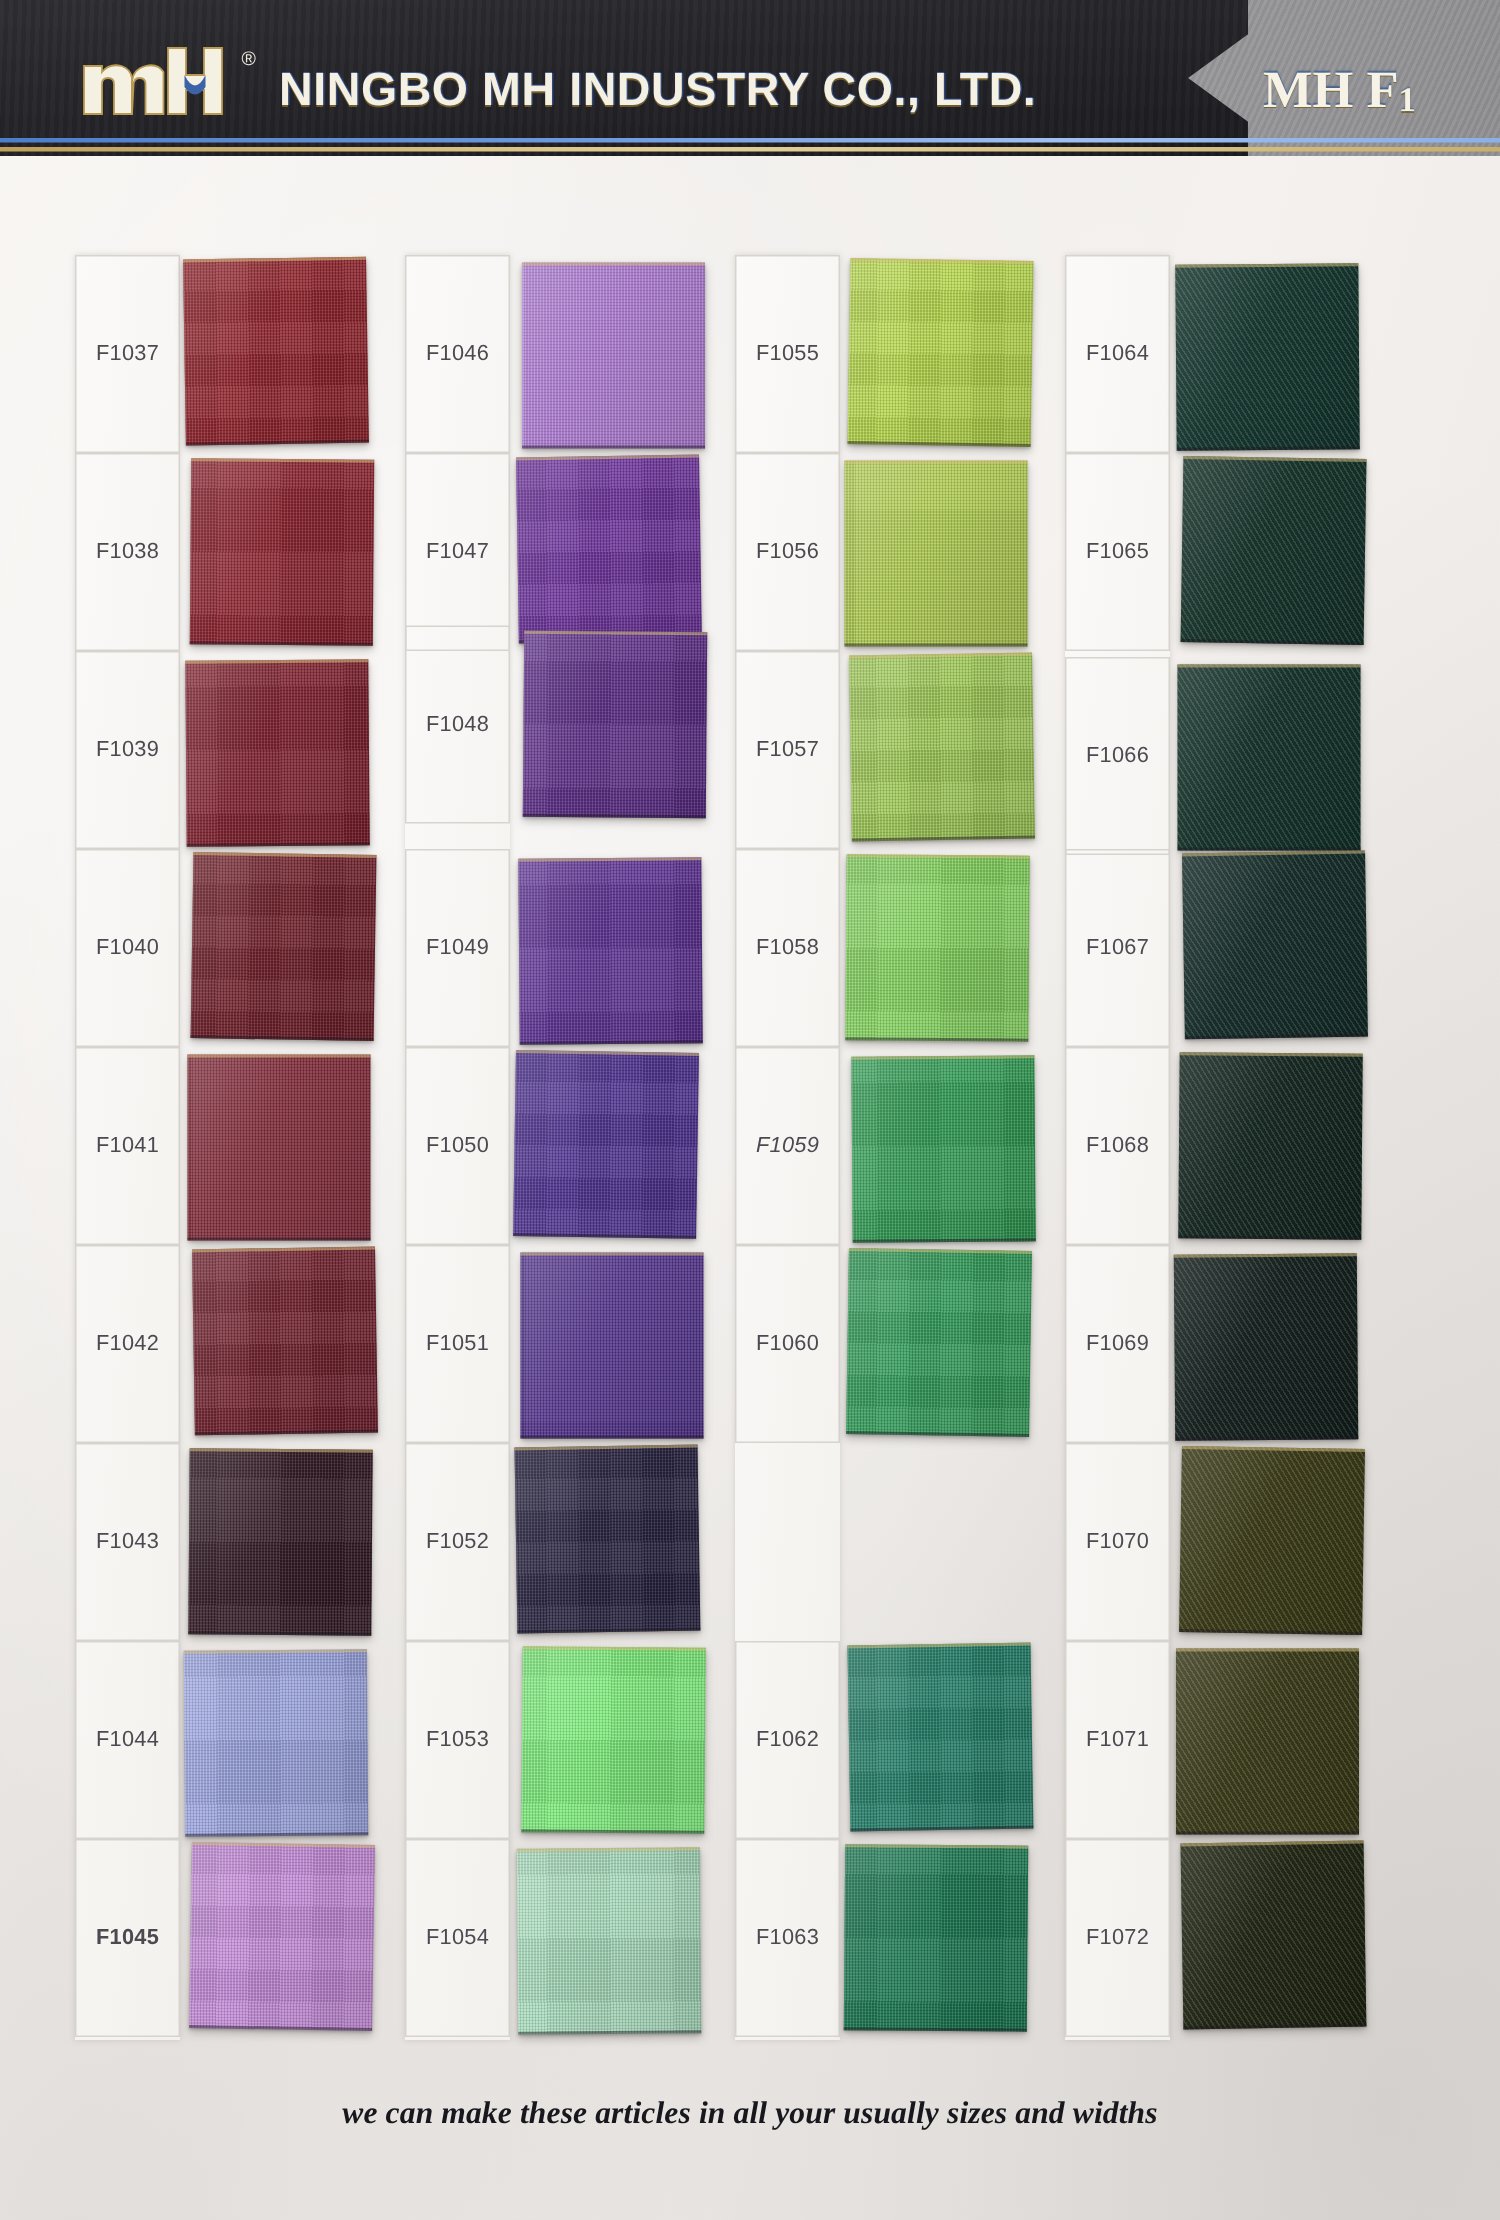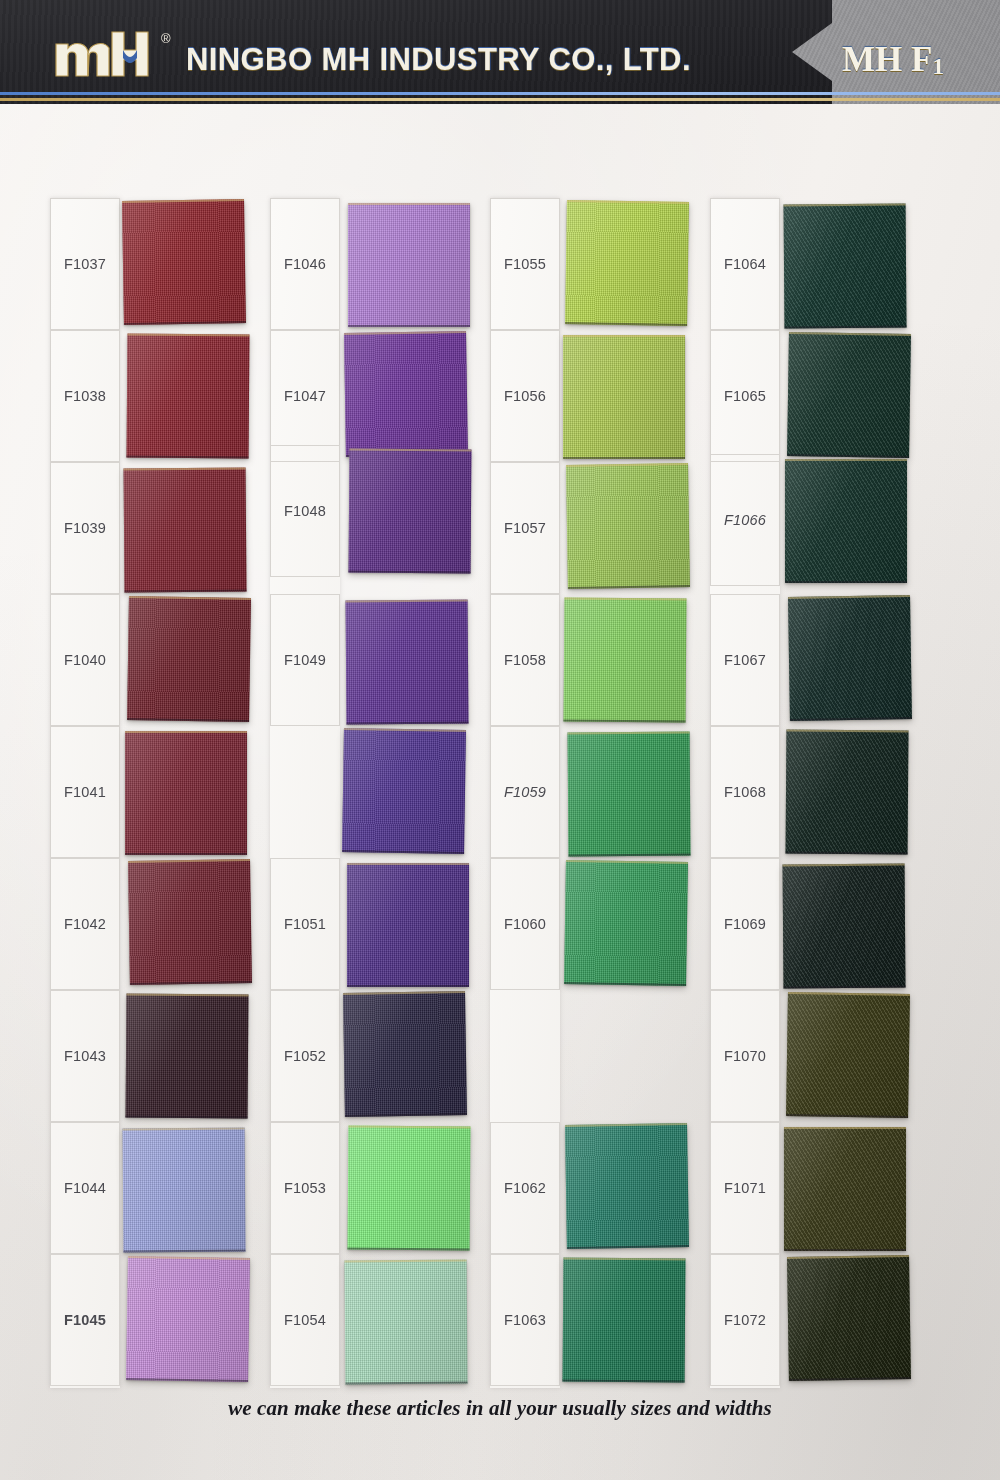--- a/index.html
+++ b/index.html
@@ -141,21 +141,20 @@
     top: 3px;
   }
 
   
   .grid {
     position: absolute;
     left: 0;
     top: 104px;
     width: 807px;
     height: 1270px;
-    margin-top: 28px;
   }
 
   .column {
     position: absolute;
     top: 66px;
     width: 206px;
     height: 1190px;
   }
   .col-0 { left: 42px; }
   .col-1 { left: 262px; }
@@ -438,20 +437,23 @@
             <span class="label-text">F1049</span>
           </div>
           <div class="swatch" title="F1049" style="background: rgb(92, 47, 147); transform: rotate(-0.45deg) translate(0px, 2px);">
             <div class="cloth"></div>
             <div class="sheen"></div>
             <div class="edge-top"></div>
             <div class="edge-bottom"></div>
           </div>
         </div>
         <div class="row" style="top: 528px;">
+          <div class="label-cell">
+            <span class="label-text">F1050</span>
+          </div>
           <div class="swatch" title="F1050" style="background: rgb(76, 47, 144); transform: rotate(0.9deg) translate(-3px, -1px);">
             <div class="cloth"></div>
             <div class="sheen"></div>
             <div class="edge-top"></div>
             <div class="edge-bottom"></div>
           </div>
         </div>
         <div class="row" style="top: 660px;">
           <div class="label-cell">
             <span class="label-text">F1051</span>
@@ -605,21 +607,21 @@
           <div class="label-cell">
             <span class="label-text">F1065</span>
           </div>
           <div class="swatch twill" title="F1065" style="background: rgb(20, 50, 41); transform: rotate(0.9deg) translate(2px, -1px);">
             <div class="cloth"></div>
             <div class="sheen"></div>
             <div class="edge-top"></div>
             <div class="edge-bottom"></div>
           </div>
         </div>
-        <div class="row" style="top: 256px; font-style: italic;">
+        <div class="row" style="top: 268px;">
           <div class="label-cell">
             <span class="label-text">F1066</span>
           </div>
           <div class="swatch twill" title="F1066" style="background: rgb(19, 50, 42); transform: rotate(0deg) translate(-1px, 1px);">
             <div class="cloth"></div>
             <div class="sheen"></div>
             <div class="edge-top"></div>
             <div class="edge-bottom"></div>
           </div>
         </div>

